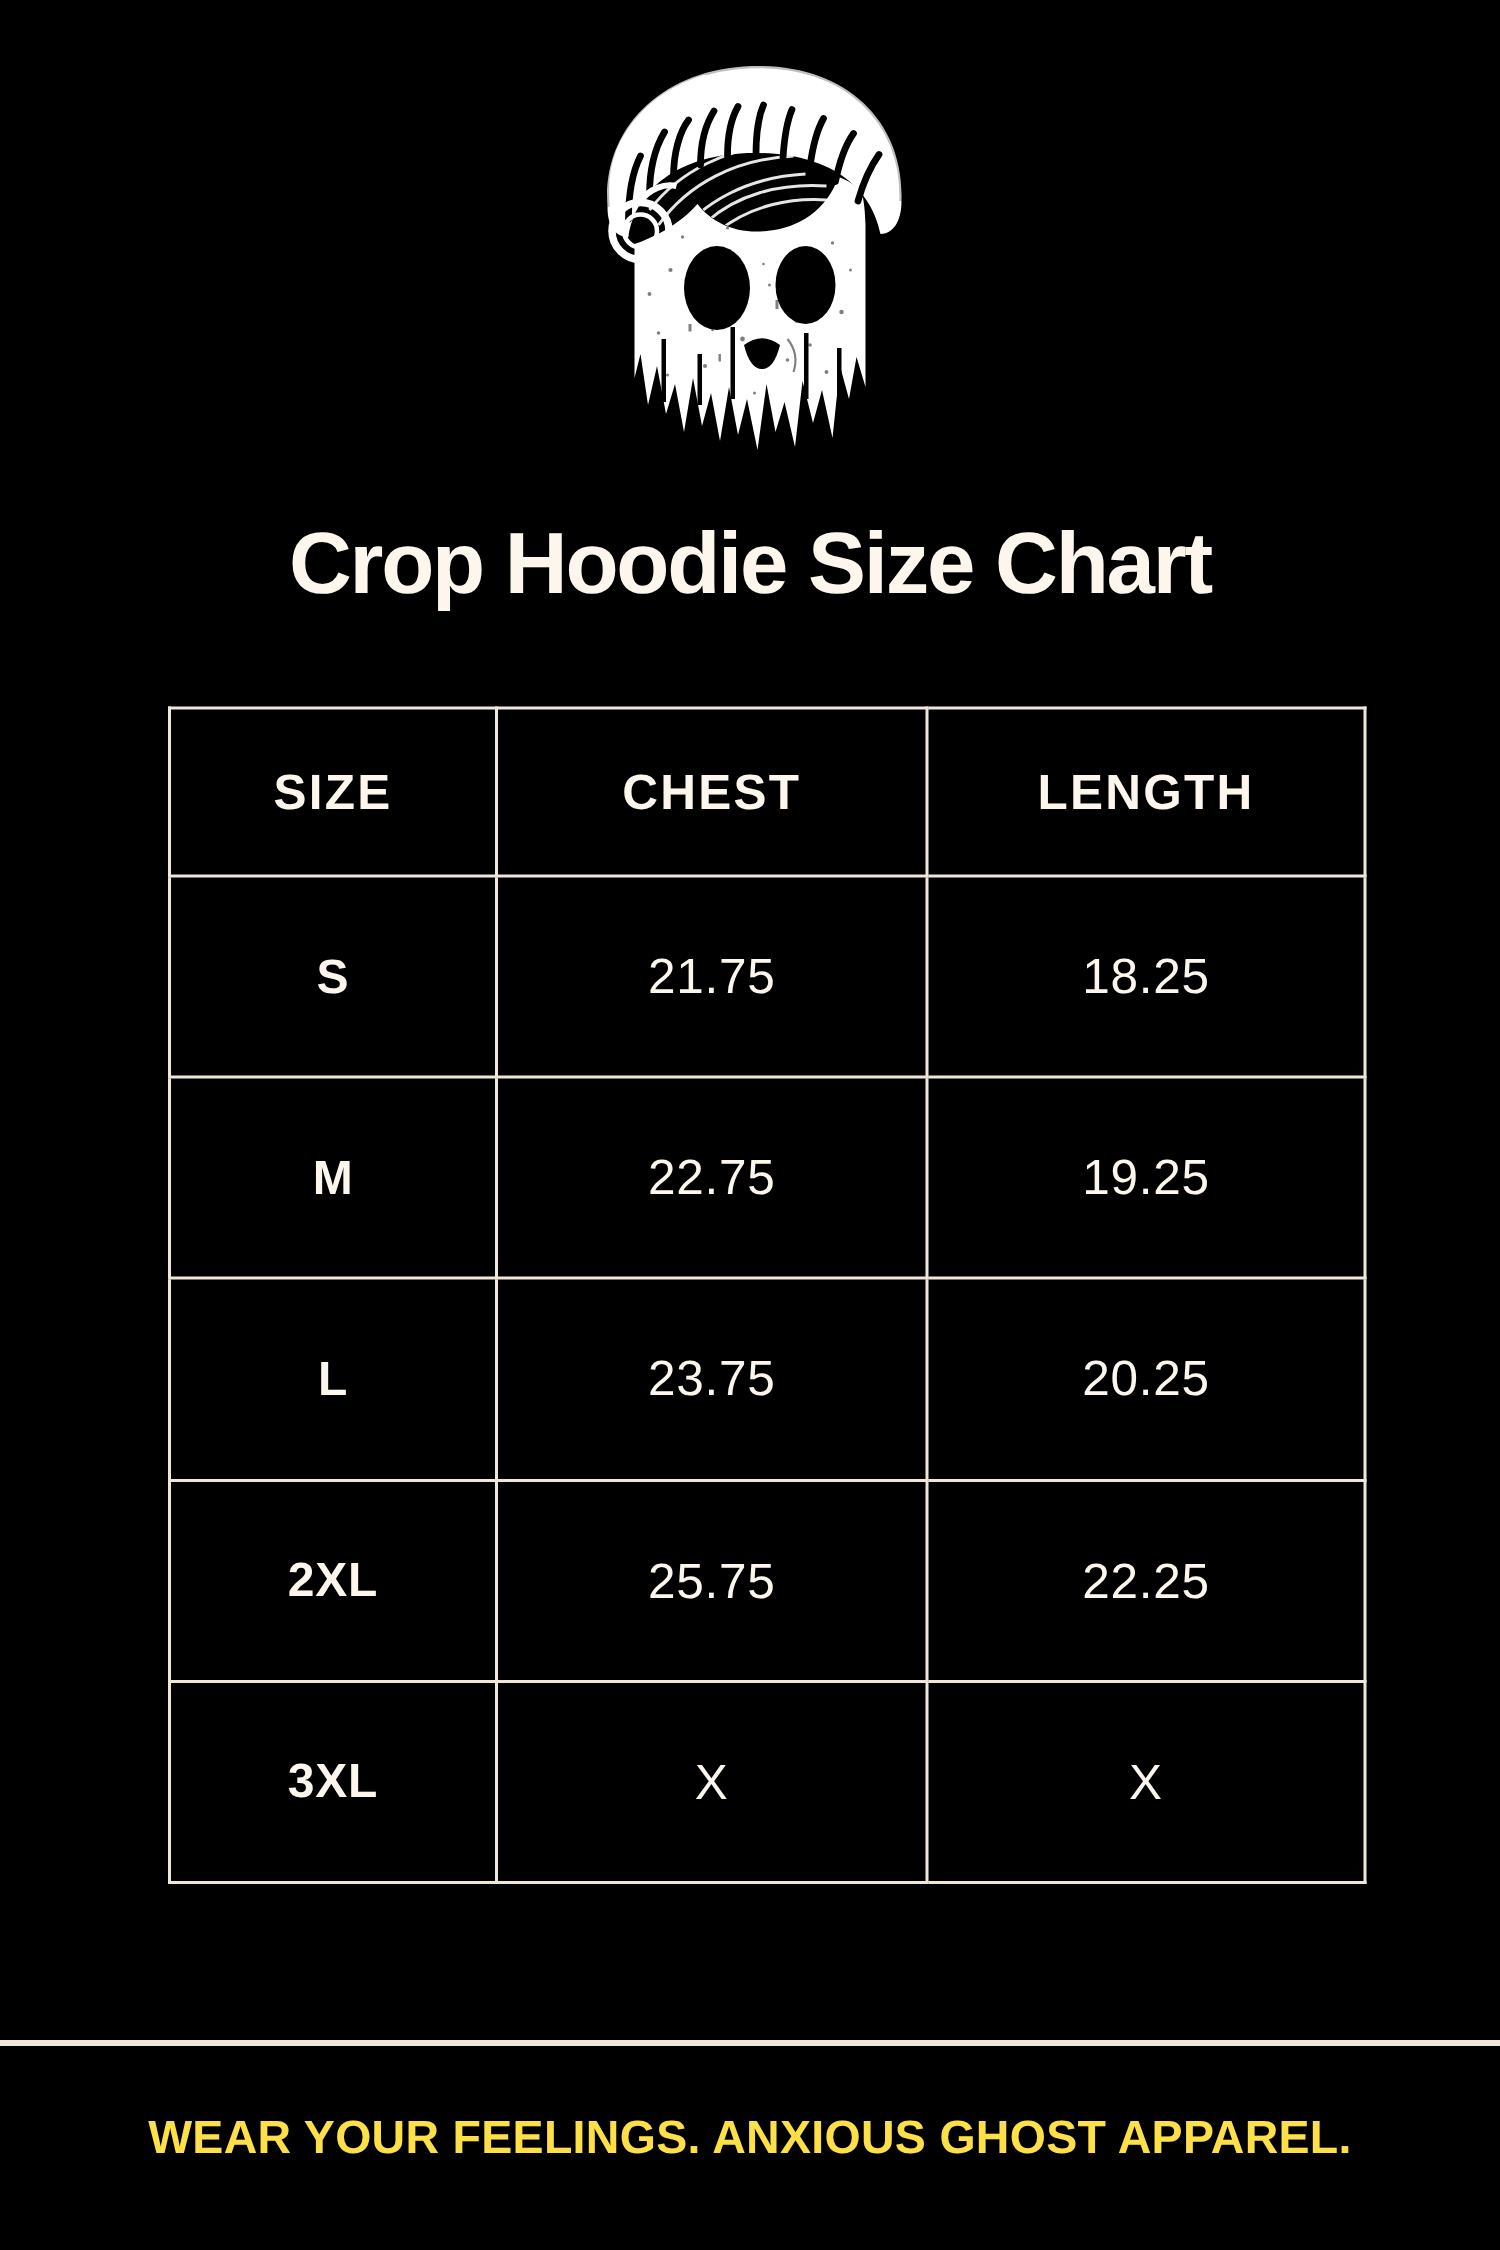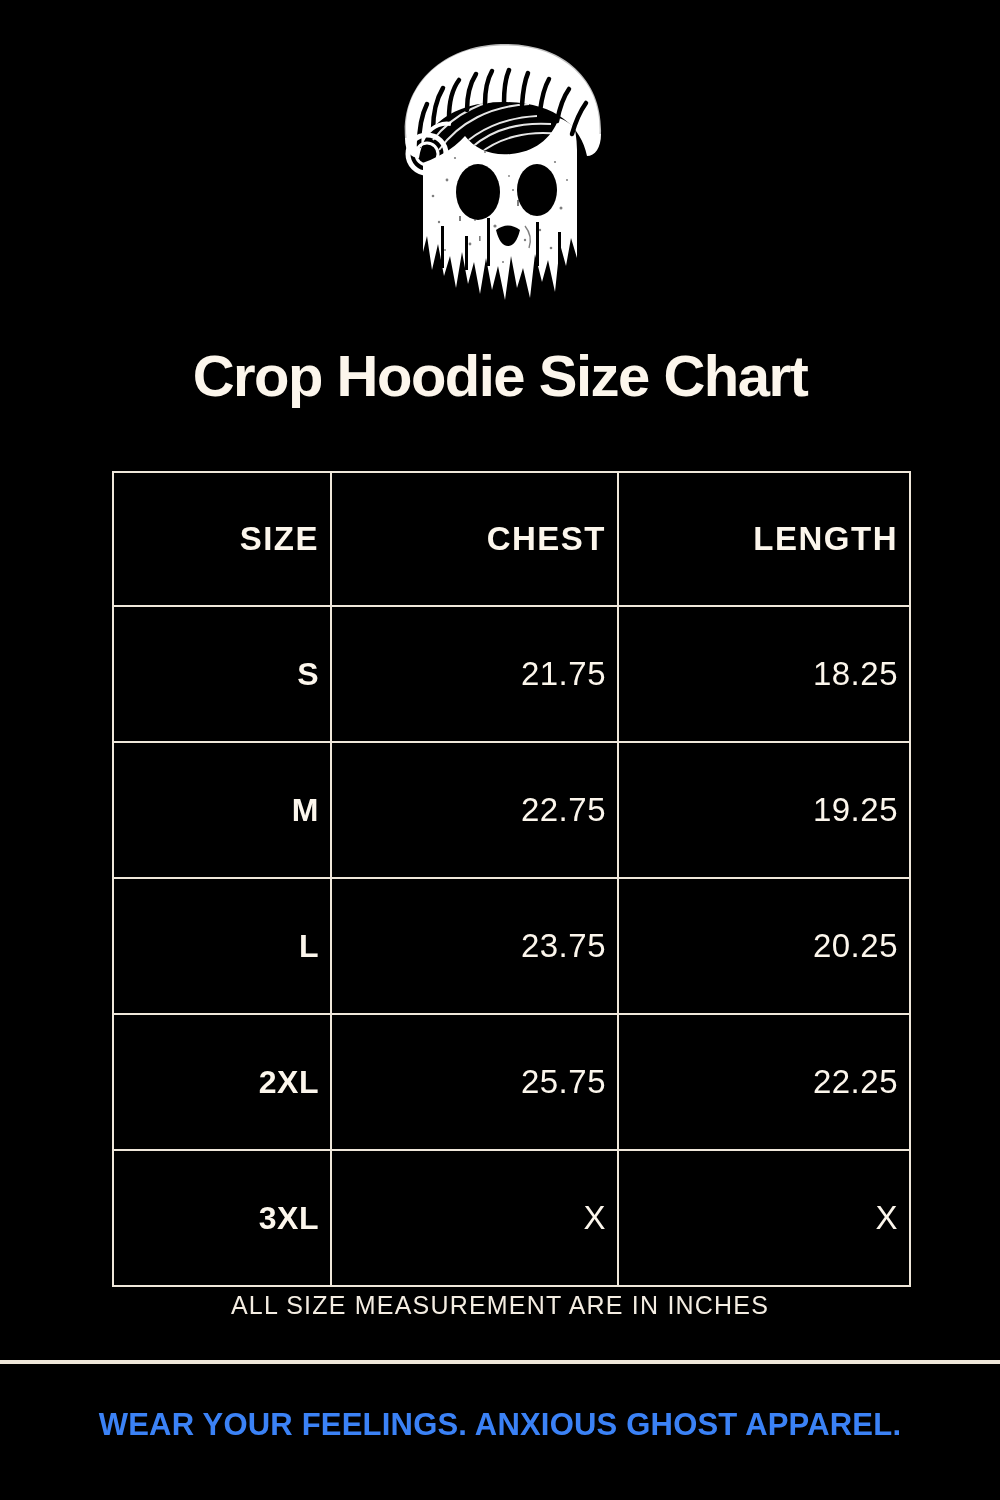--- a/index.html
+++ b/index.html
@@ -71,24 +71,24 @@
     border-collapse: collapse;
     table-layout: fixed;
   }
   table.size-table col.c-size   { width: 218px; }
   table.size-table col.c-chest  { width: 287px; }
   table.size-table col.c-length { width: 292px; }
 
   table.size-table th,
   table.size-table td {
     border: 2px solid #EFE7DA;
-    text-align: right;
+    text-align: center;
     vertical-align: middle;
     color: #FCF6EC;
-    padding: 11px;
+    padding: 0;
     background: #000000;
   }
   table.size-table th {
     height: 110px;
     font-size: 33px;
     font-weight: 700;
     letter-spacing: 1.5px;
   }
   table.size-table td {
     height: 112px;
@@ -129,21 +129,21 @@
     background: #EFE7DA;
   }
 
   
   .banner {
     position: absolute;
     left: 0;
     top: 1407px;
     width: 1000px;
     text-align: center;
-    color: #3b82f6;
+    color: #fde047;
     font-size: 31px;
     font-weight: 700;
     letter-spacing: 0.2px;
     white-space: nowrap;
   }
 </style>
 </head>
 <body>
 
 <div id="poster">
@@ -316,19 +316,18 @@
         </tr>
         <tr>
           <td class="cell-size">3XL</td>
           <td class="cell-num">X</td>
           <td class="cell-num">X</td>
         </tr>
       </tbody>
     </table>
   </div>
 
-  <div class="note">ALL SIZE MEASUREMENT ARE IN INCHES</div>
 
   <div class="divider"></div>
 
   <div class="banner">WEAR YOUR FEELINGS. ANXIOUS GHOST APPAREL.</div>
 
 </div>
 
 </body></html>

